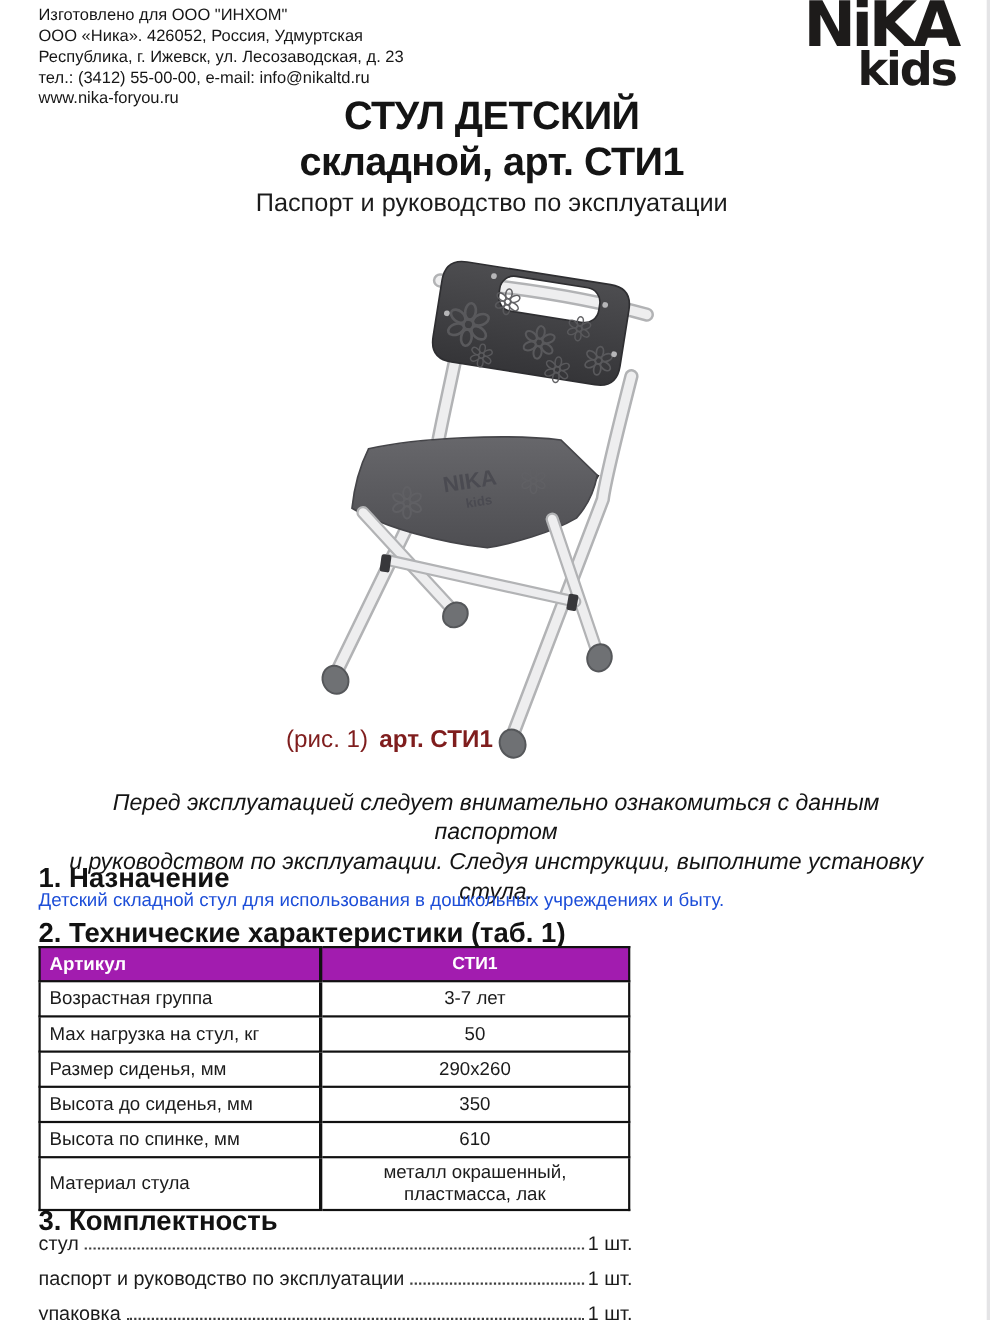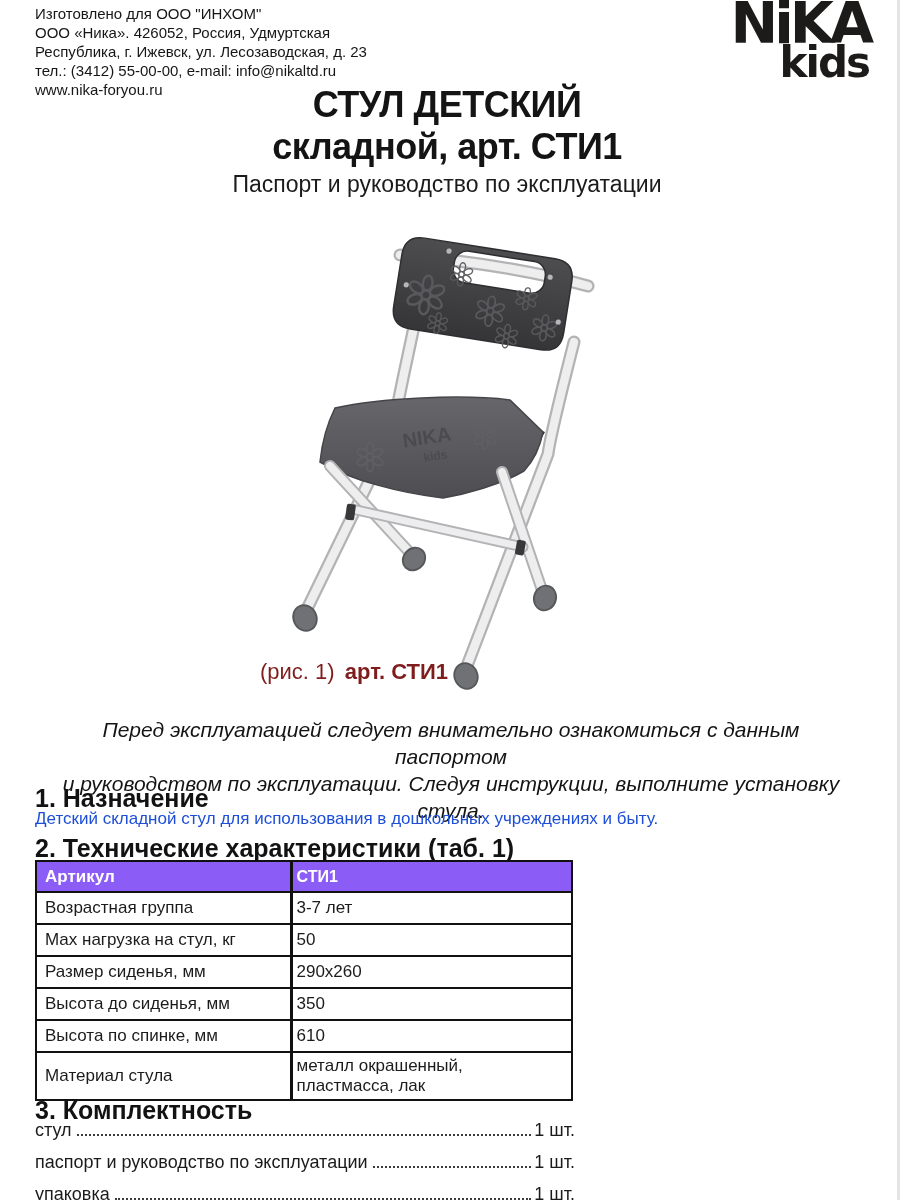--- a/index.html
+++ b/index.html
@@ -37,23 +37,23 @@
   .sec-h{position:absolute; left:35px; font-size:25px; font-weight:bold; color:#121212;}
   .sec-b{position:absolute; left:35px; font-size:17px; color:#1d4ed8;}
   .h1{top:784px;} .b1{top:809px;} .h2{top:834px;} .h3{top:1096px;}
 
   
   table.specs{
     position:absolute; left:35px; top:860px; width:536px;
     border-collapse:collapse; font-size:17px; table-layout:fixed;
   }
   table.specs td{border:2px solid #111; padding:3px 8px; height:24px; color:#1b1b1b;}
-  table.specs td + td{border-left:3px solid #111; padding:3px 4px;}
+  table.specs td + td{border-left:3px solid #111; text-align:center; padding:3px 4px;}
   table.specs col.c1{width:255px;} table.specs col.c2{width:281px;}
-  table.specs tr.head td{background:#8b5cf6; color:#ffffff; font-weight:bold; height:23px;}
+  table.specs tr.head td{background:#a21caf; color:#ffffff; font-weight:bold; height:23px;}
   table.specs tr.head td + td{font-size:16px;}
   .wrapcell{display:inline-block; max-width:205px; line-height:20px;}
 
   
   .kit{position:absolute; left:35px; top:1120px; width:540px; font-size:18px; color:#1b1b1b;}
   .kit-row{display:flex; align-items:baseline; height:32px;}
   .kit-row .dots{flex:1; border-bottom:2px dotted #3c3c3c; margin:0 3px 4px 5px; min-width:20px;}
   .kit-row .qty{white-space:nowrap;}
 
   svg text{font-family:"Liberation Sans", sans-serif;}

